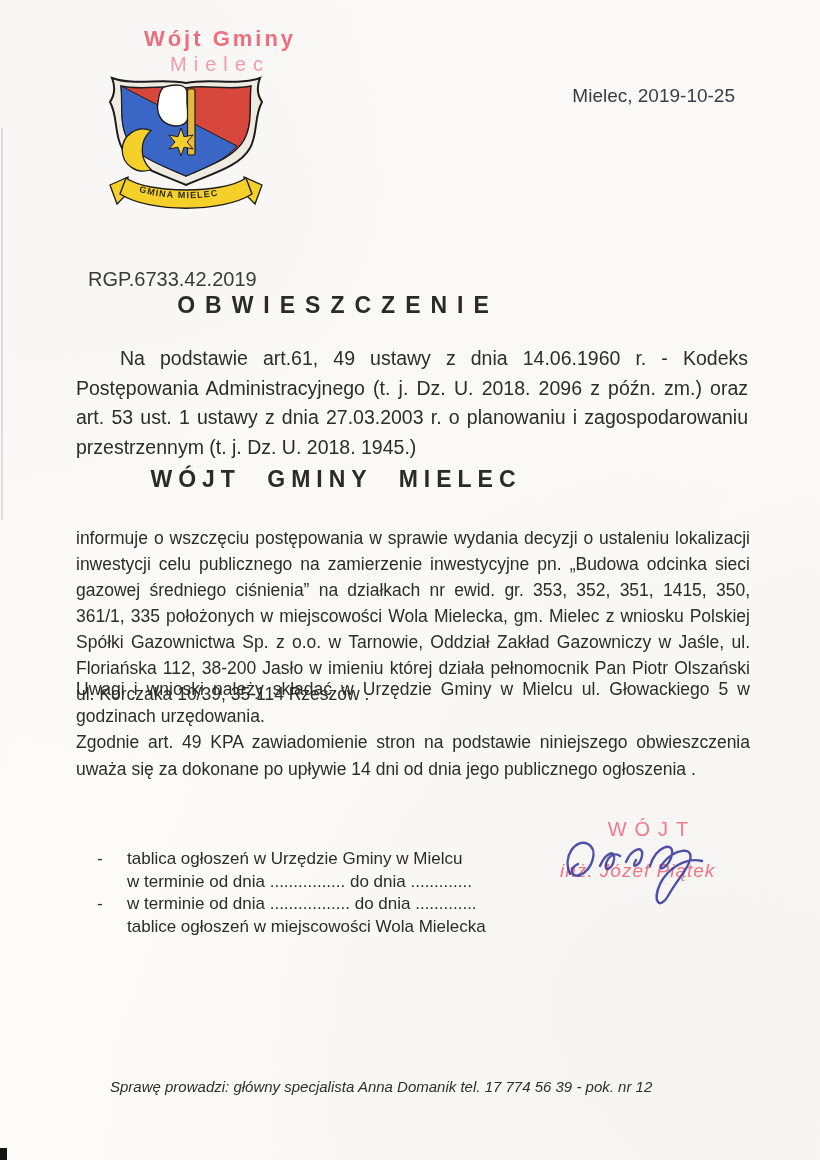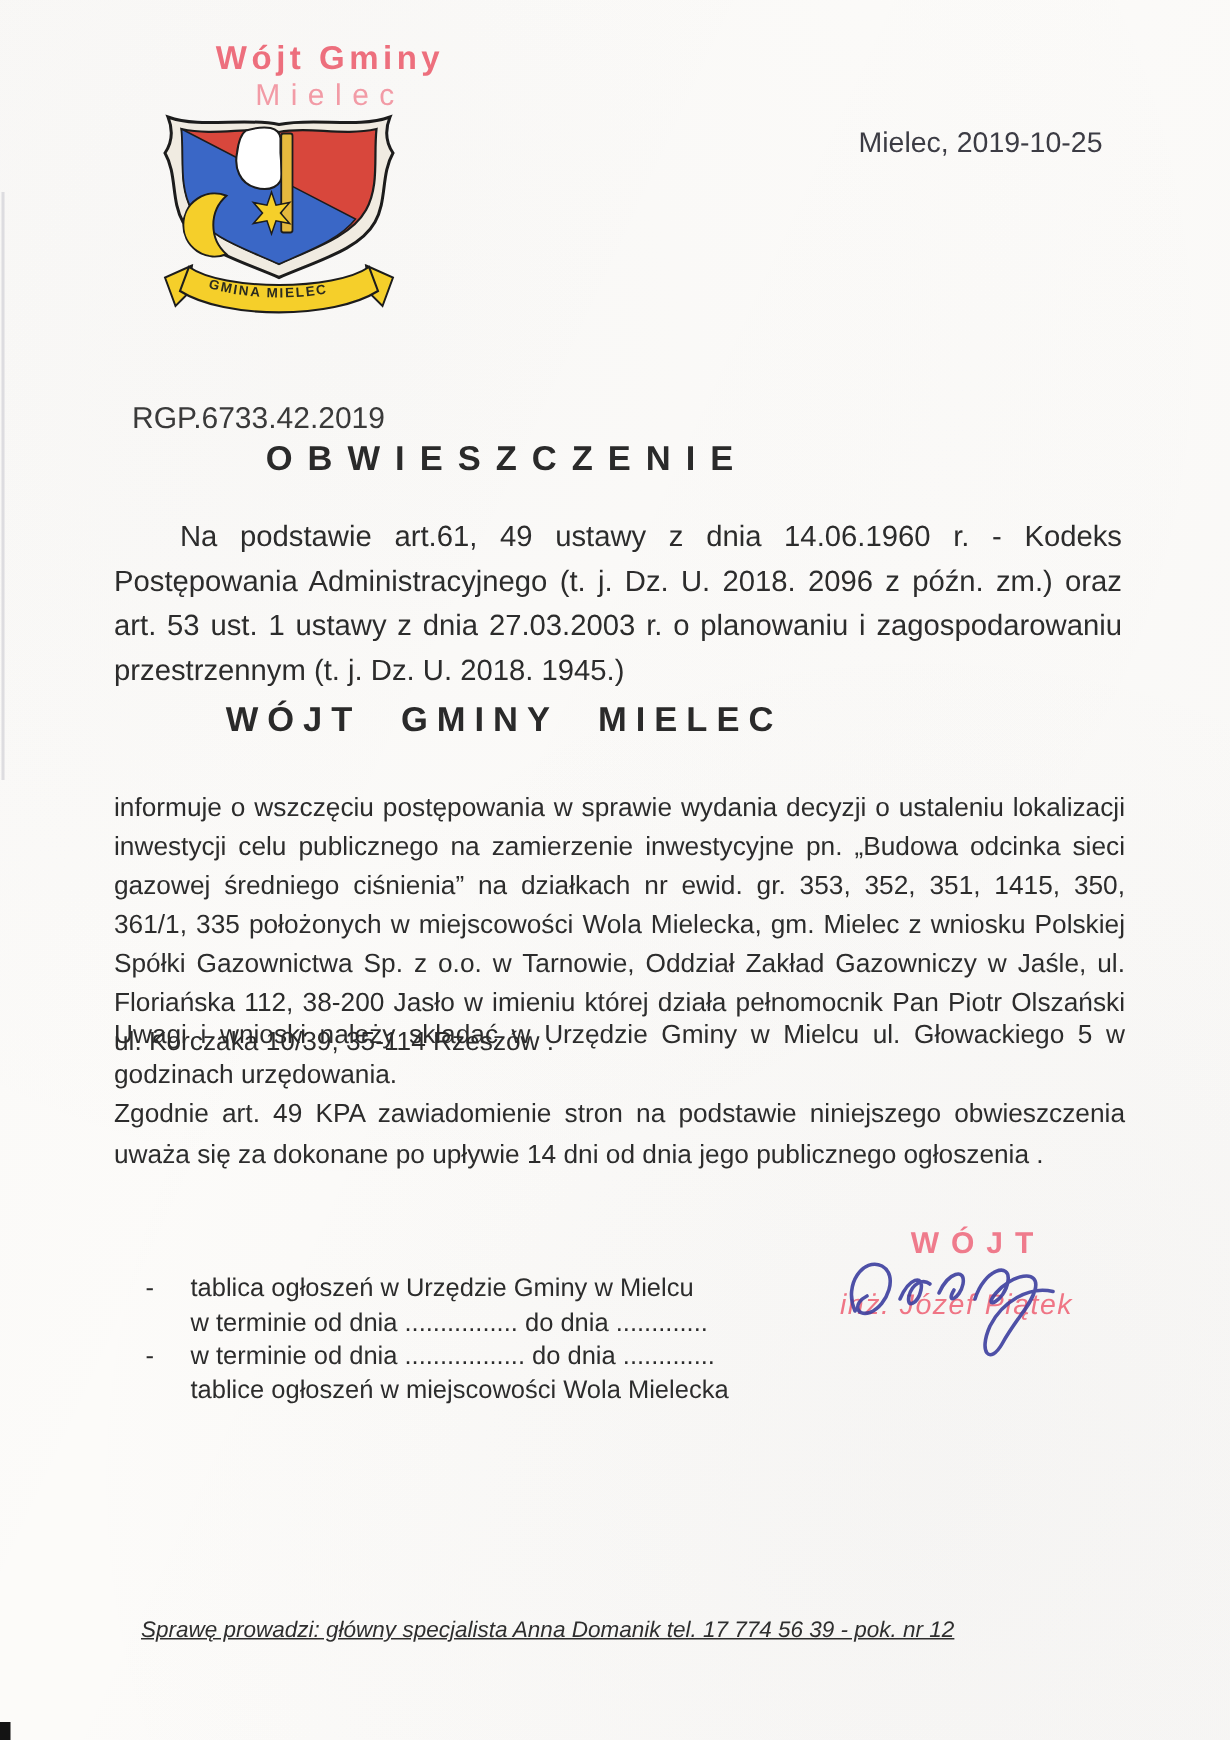--- a/index.html
+++ b/index.html
@@ -37,30 +37,30 @@
   .subtitle{position:absolute;left:0;top:466px;width:672px;text-align:center;
     font-weight:bold;font-size:23px;letter-spacing:6px;word-spacing:14px;color:#2a2a2a;}
   .body-par{position:absolute;left:76px;top:510px;width:674px;font-size:17.5px;line-height:26px;
     text-align:justify;color:#2c2c2c;margin-top:15px;}
   .terms{position:absolute;left:76px;top:676px;width:674px;font-size:17.5px;line-height:26.5px;color:#2c2c2c;}
   .terms p{margin:0;text-align:justify;}
 
   
   .sig{position:absolute;left:552px;top:814px;width:210px;height:90px;}
   .sig .stamp-title{position:absolute;left:0;top:4px;width:200px;text-align:center;
-    font-weight:bold;font-size:20px;letter-spacing:8px;color:#ef7b8c;}
+    font-weight:normal;font-size:20px;letter-spacing:8px;color:#ef7b8c;}
   .sig .stamp-name{position:absolute;left:8px;top:46px;width:200px;
     font-style:italic;font-size:19px;letter-spacing:1px;color:#ef7585;}
   .sig svg{position:absolute;left:0;top:8px;}
 
   
   .boards{position:absolute;left:97px;top:848px;font-size:17px;line-height:22.5px;color:#2c2c2c;}
   .boards .item{display:flex;}
   .boards .dash{width:30px;}
-  .footer{position:absolute;left:94px;top:1078px;font-style:italic;font-size:15px;color:#2e2e2e;text-decoration:underline;}
+  .footer{position:absolute;left:110px;top:1078px;font-style:italic;font-size:15px;color:#2e2e2e;}
 </style>
 </head>
 <body>
 
 <div class="page">
 
   <div class="scan-edge-left"></div>
   <div class="scan-mark-bl"></div>
 
   <div class="stamp-top">

